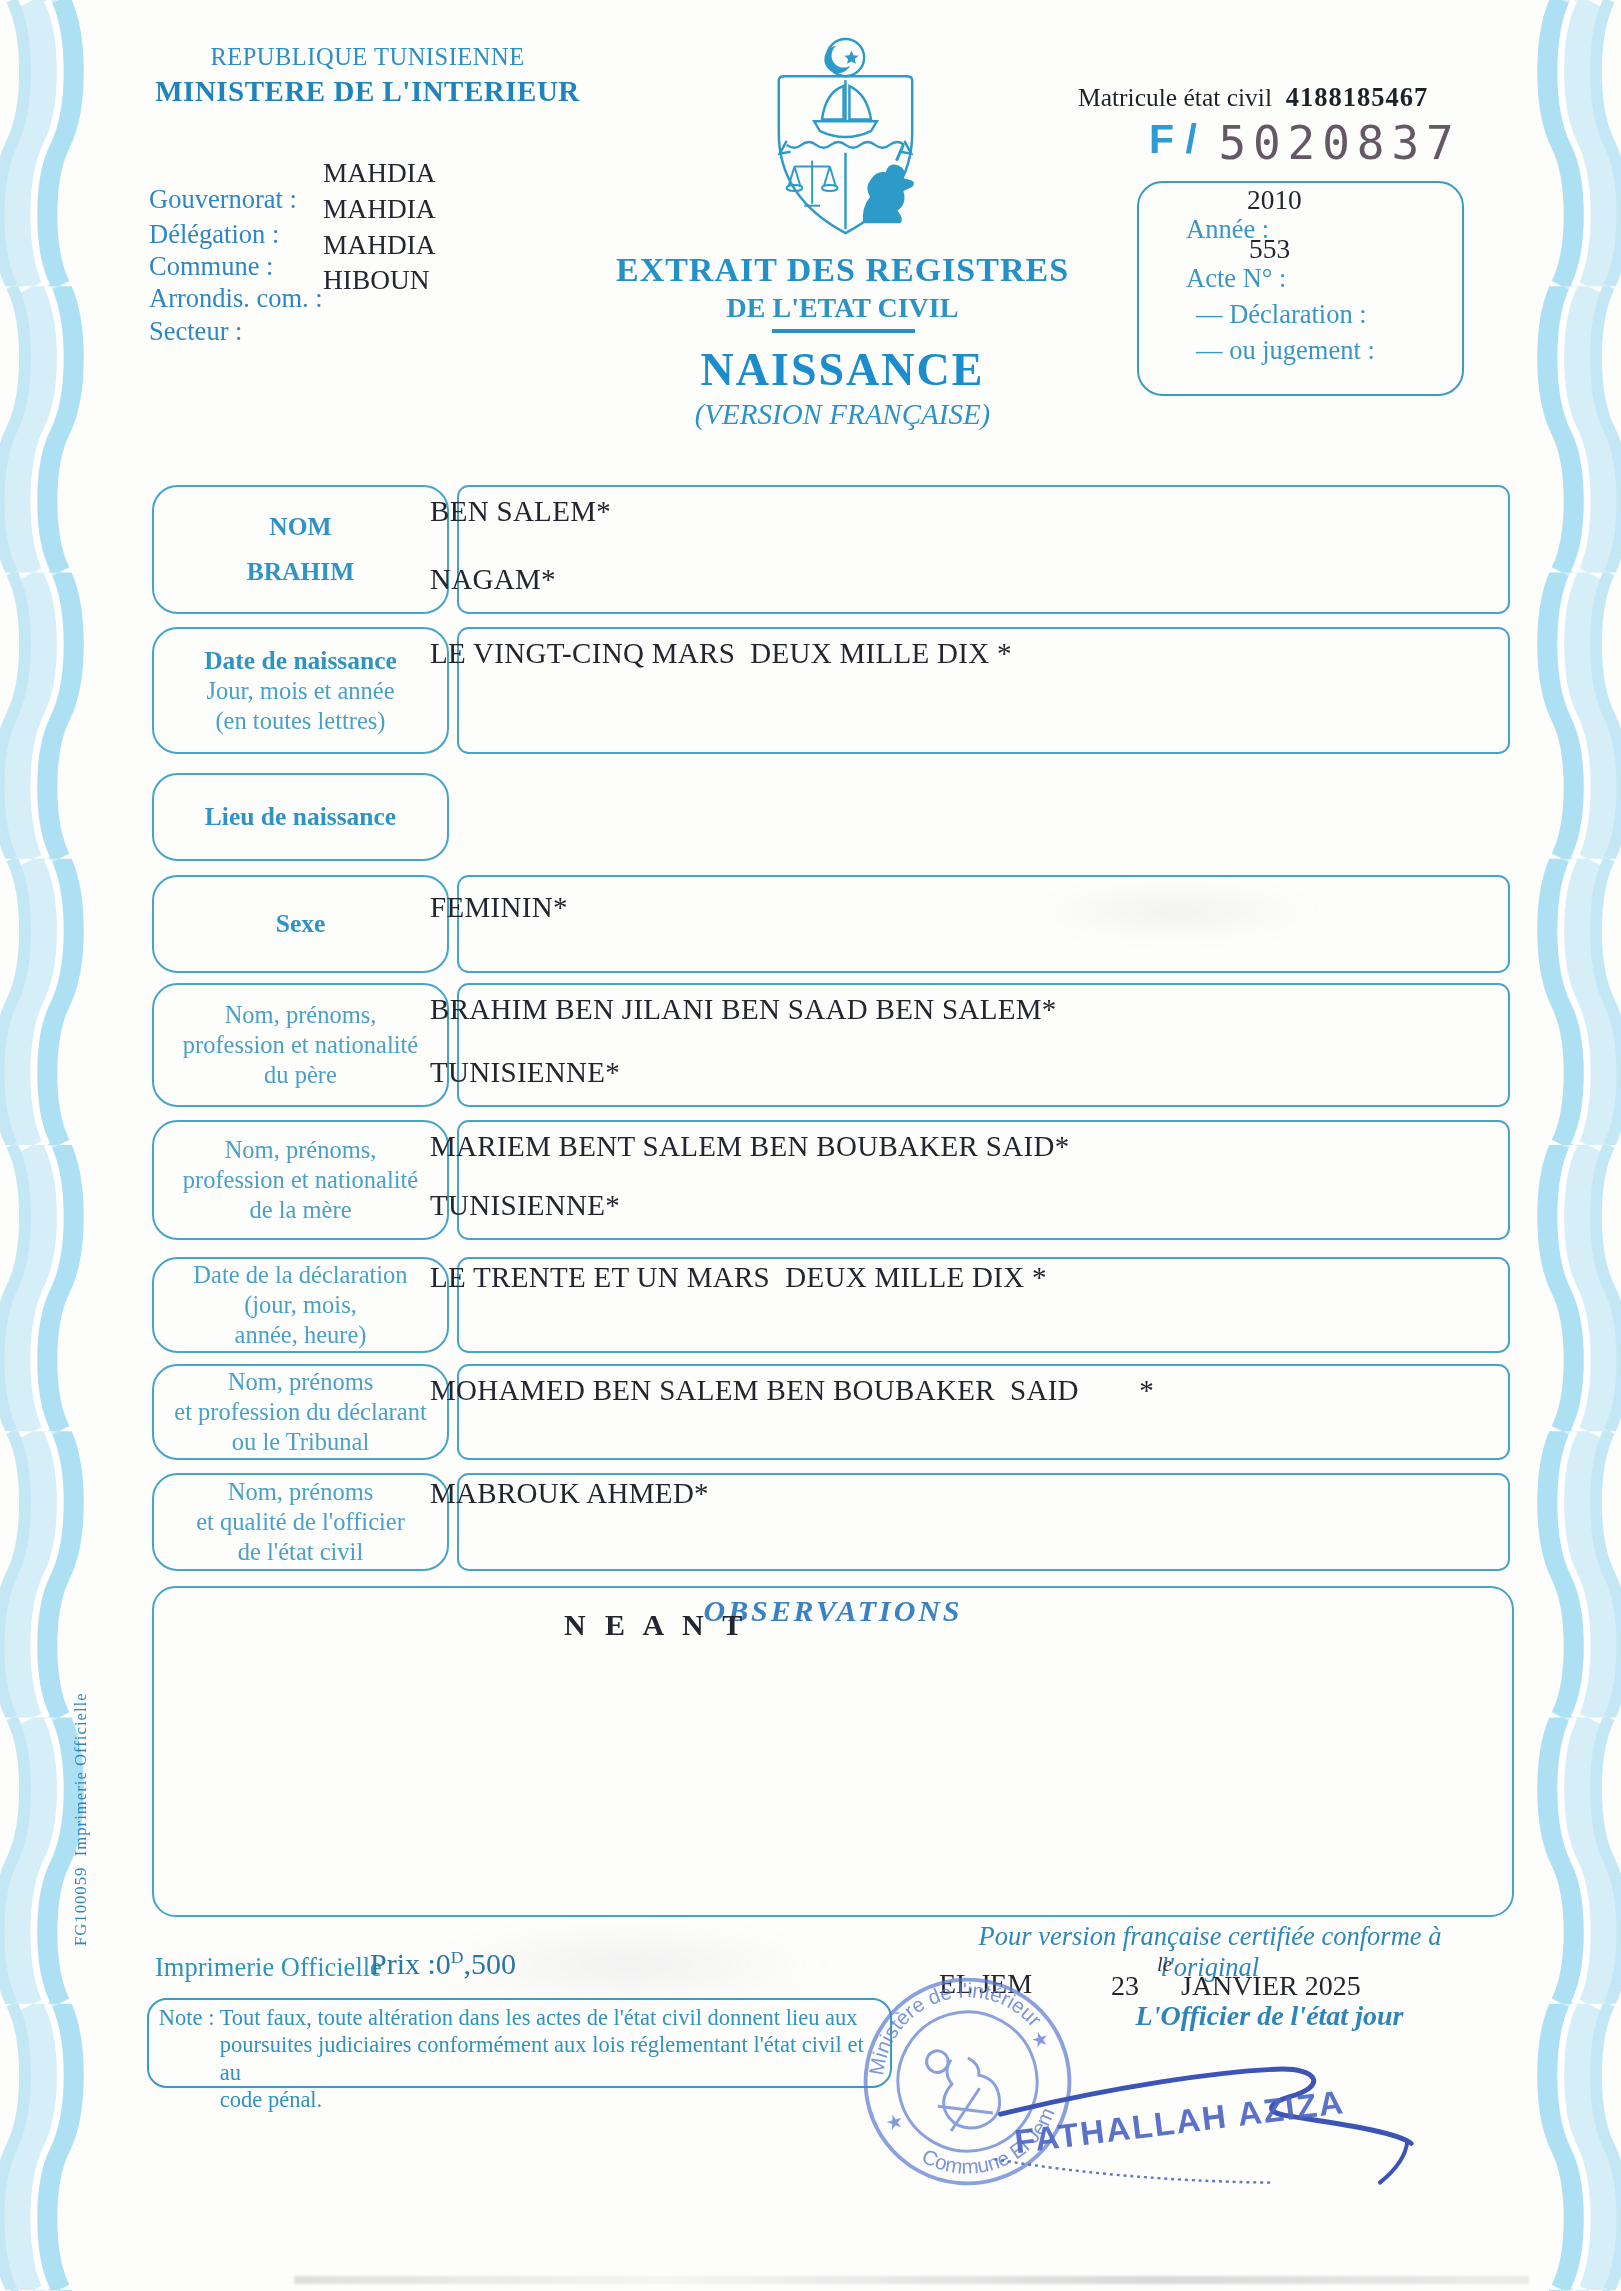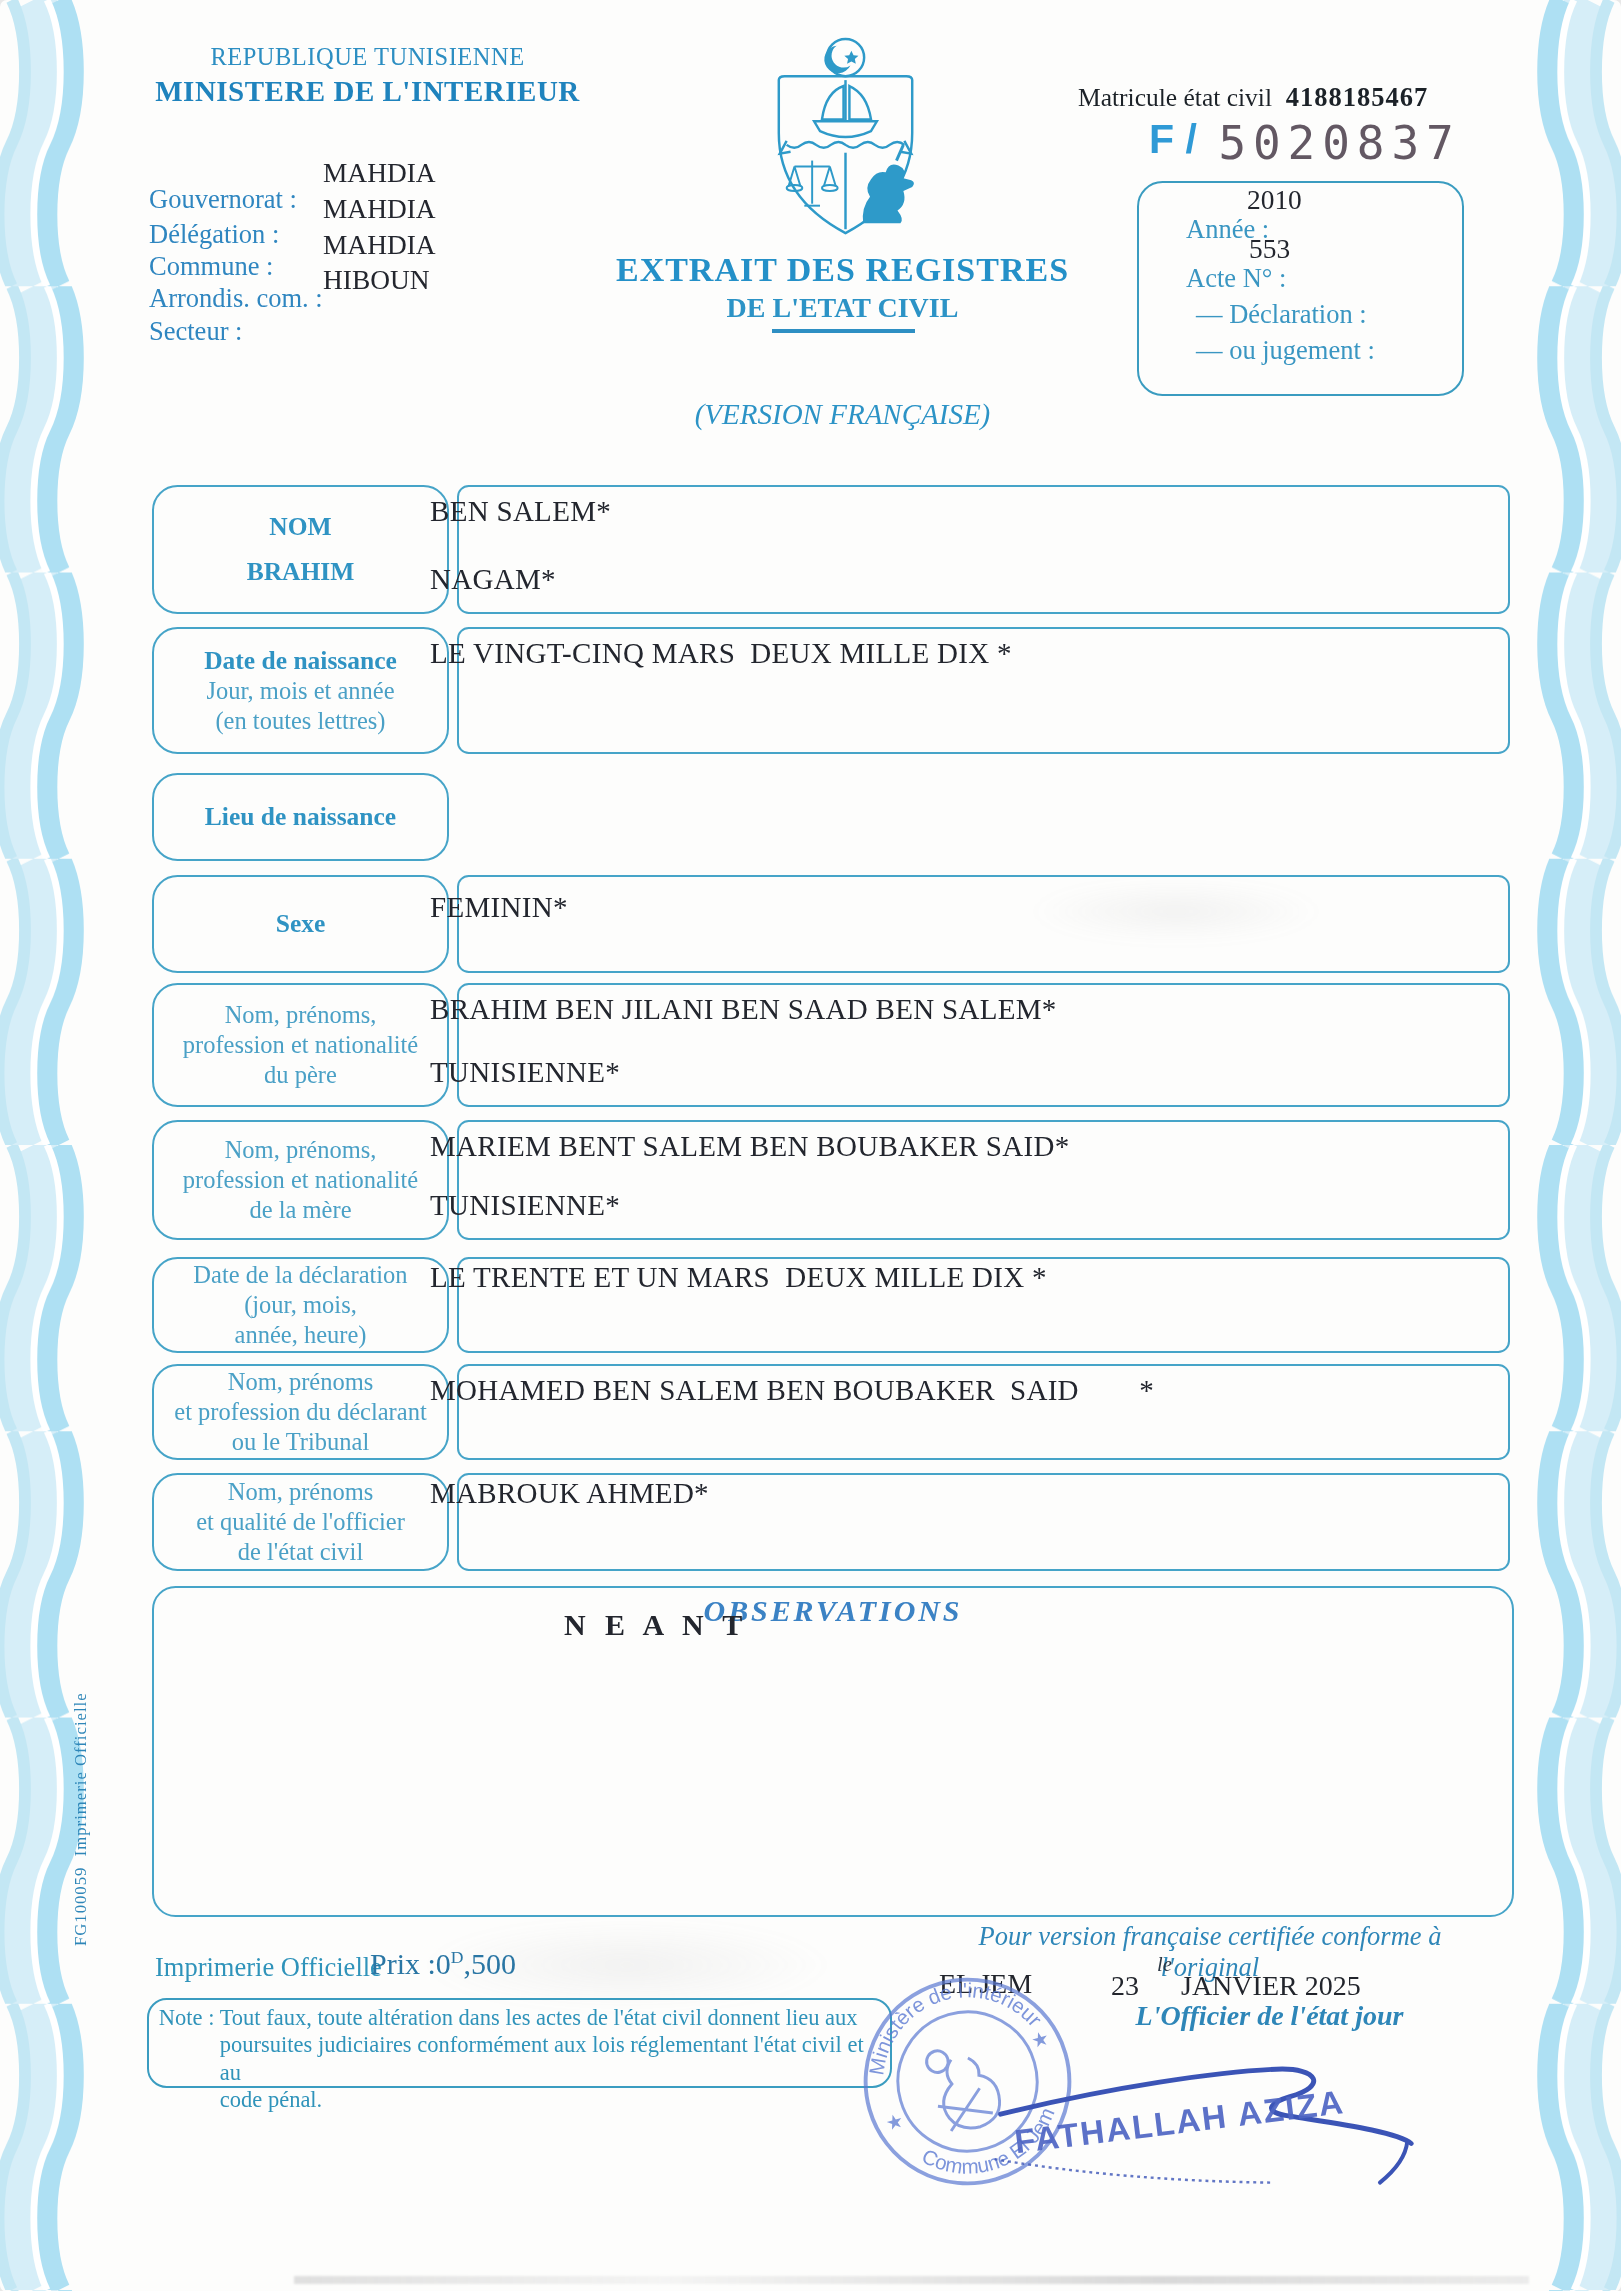--- a/index.html
+++ b/index.html
@@ -1,17 +1,17 @@
 <!DOCTYPE html>
 <html><head>
 <meta charset="utf-8">
 <style>
   html,body{margin:0;padding:0;background:#e8e8e8;}
   .page{position:relative;width:1621px;height:2292px;background:#fdfdfc;overflow:hidden;
-        font-family:"Liberation Serif",serif;color:#22252c;border-radius:7px;}
+        font-family:"Liberation Serif",serif;color:#22252c;}
   
   .g-edge{position:absolute;top:0;height:2292px;width:98px;}
   .g-left{left:0;}
   .g-right{right:0;transform:scaleX(-1);}
   
   .rep-block{position:absolute;left:137px;top:43px;width:461px;text-align:center;}
   .republic{font-size:24.5px;color:#2c8ec2;letter-spacing:0.5px;}
   .ministry{font-size:29px;color:#1f83bd;font-weight:bold;letter-spacing:0.5px;margin-top:3.9px;}
   .adm-lbl{position:absolute;left:149px;font-size:26.5px;color:#2f86c0;}
   .adm-val{position:absolute;left:323px;font-size:27.4px;color:#23262e;}
@@ -146,20 +146,21 @@
     <div class="lab" style="left:47px;top:31px;">Année :</div>
     <div class="tv" style="left:110px;top:51px;">553</div>
     <div class="lab" style="left:47px;top:80px;">Acte N° :</div>
     <div class="lab" style="left:57px;top:116px;">— Déclaration :</div>
     <div class="lab" style="left:57px;top:152px;">— ou jugement :</div>
   </div>
 
   <div class="t-extrait">EXTRAIT DES REGISTRES</div>
   <div class="t-etat">DE L'ETAT CIVIL</div>
   <div class="t-rule"></div>
+  <div class="t-naissance">NAISSANCE</div>
   <div class="t-version">(VERSION FRANÇAISE)</div>
 
   <div class="lbl-box" style="top:485px;height:129px;gap:15.7px;">
     <div class="l b">NOM</div>
     <div class="l b">BRAHIM</div>
   </div>
   <div class="val-box" style="top:485px;height:129px;">
     <div class="val v1">BEN SALEM*</div>
     <div class="val v2">NAGAM*</div>
   </div>

